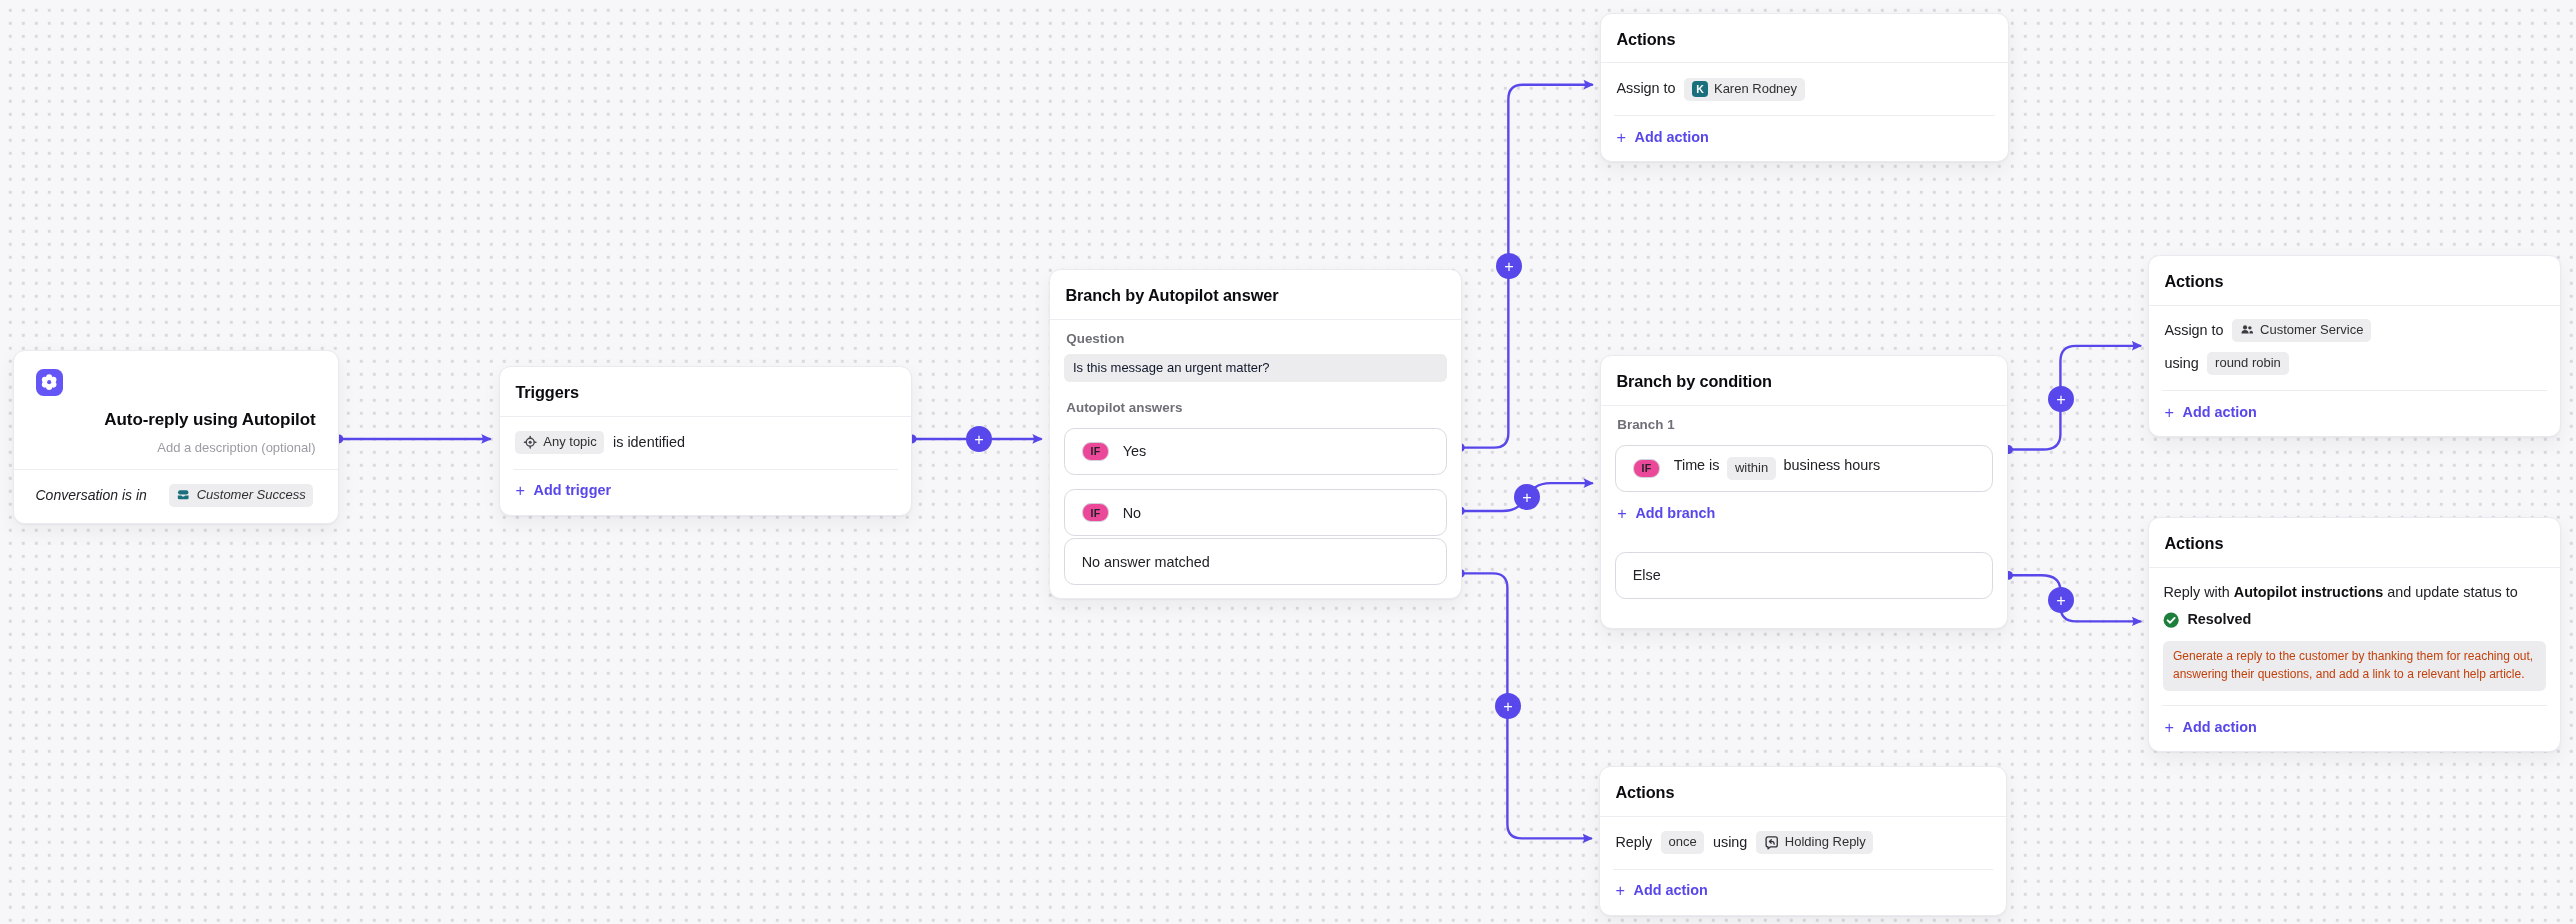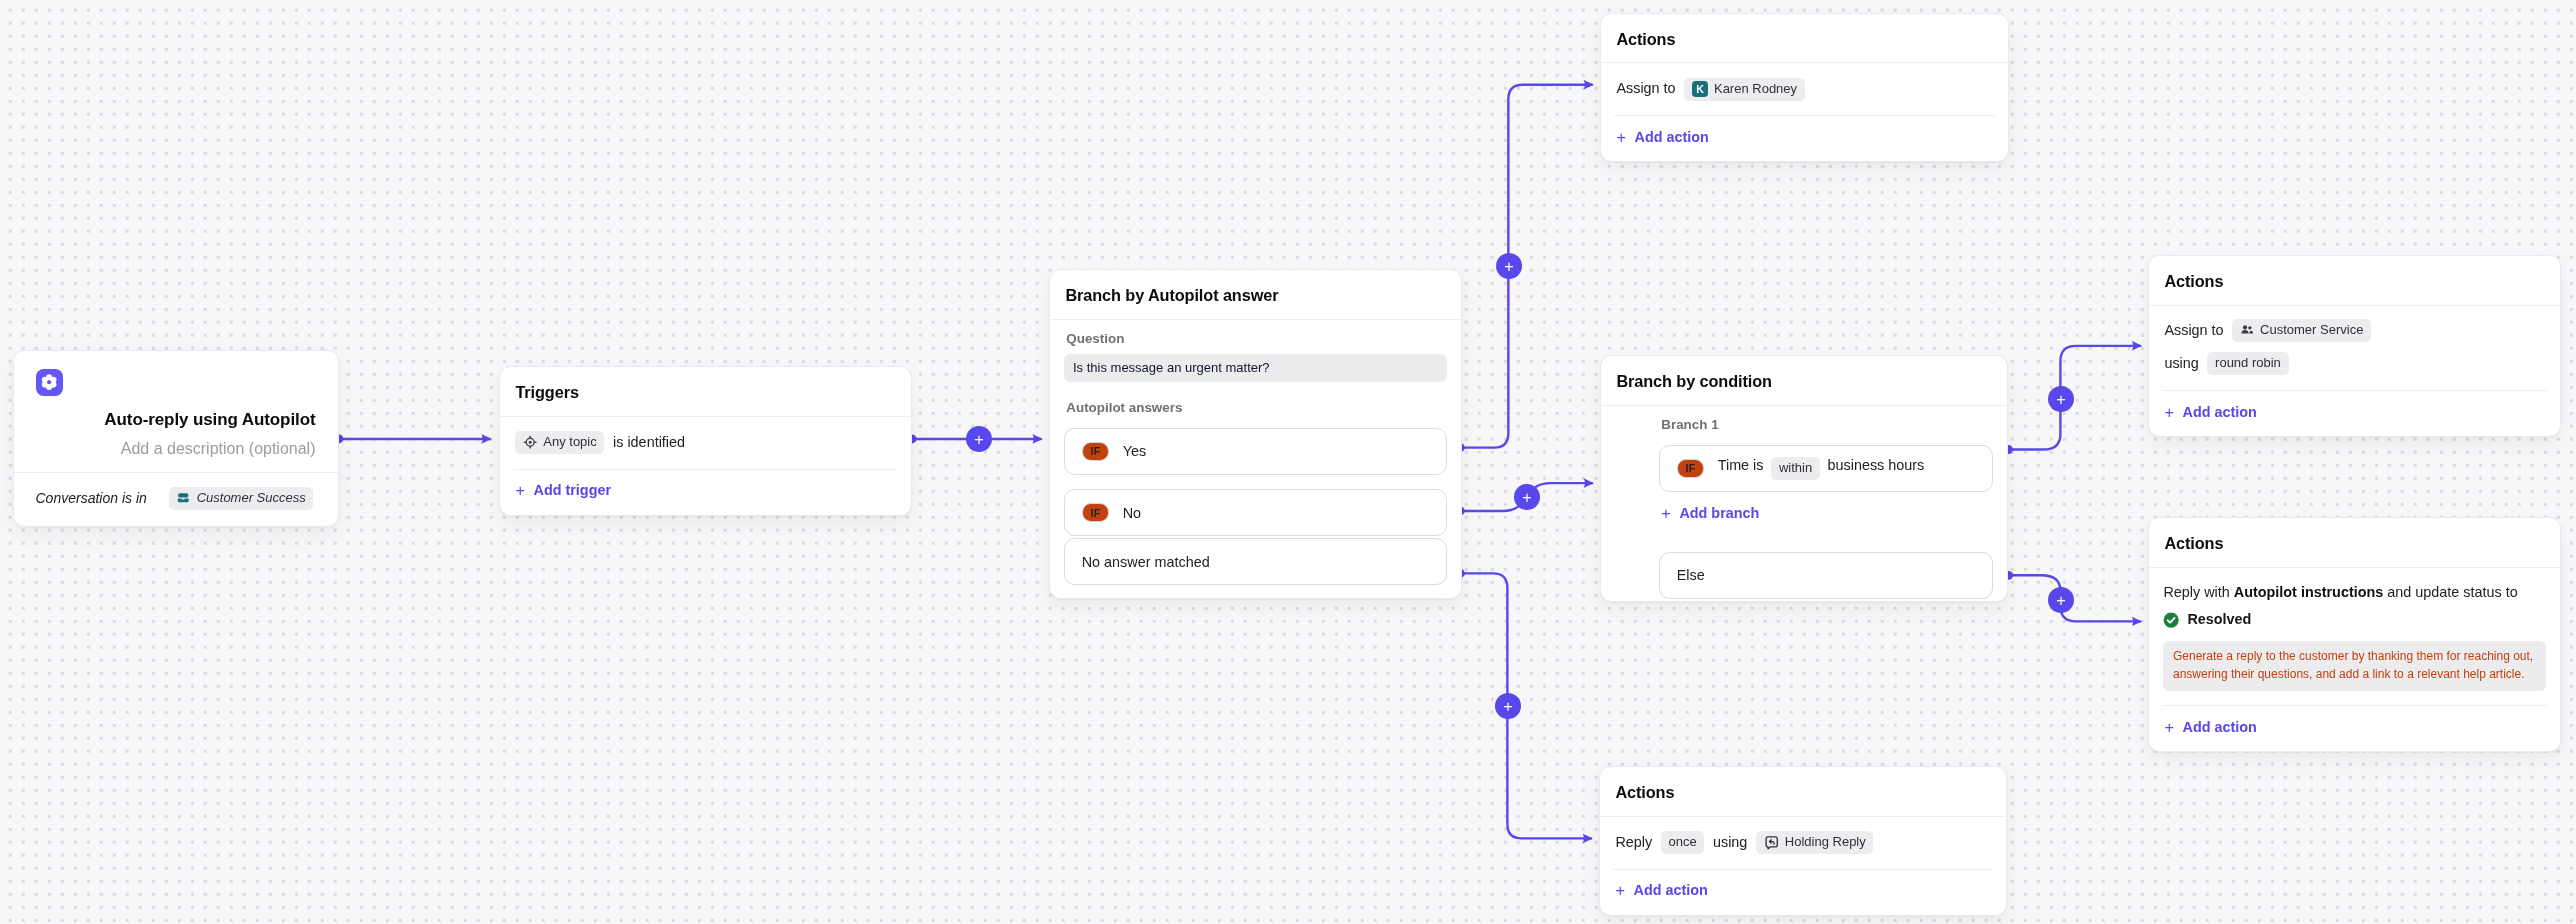--- a/index.html
+++ b/index.html
@@ -32,33 +32,33 @@
   .add-plus{font-size:16.3px;font-weight:400;line-height:1;}
   .section{padding:1.9px 14.4px 12.5px;}
   .label{font-size:13.4px;font-weight:600;color:#6f6f78;margin:9.6px 1.9px 7.7px;}
   .gray-box{background:#ececee;border-radius:5.8px;padding:4.8px 8.6px;font-size:13px;color:#0f172a;line-height:1.45;}
   .option-box{
     border:1.4px solid #d9d9df;border-radius:10.6px;min-height:45px;display:flex;align-items:center;
     gap:13.4px;padding:0 16.3px;background:#fff;margin-top:12.5px;font-size:14.4px;color:#212126;cursor:pointer;
   }
   .if-chip{
     border:1.4px solid #d3d3da;border-radius:9px;padding:2.4px 7.7px;font-size:10.6px;font-weight:700;
-    color:#222228;letter-spacing:0.4px;background:#c2410c;
+    color:#222228;letter-spacing:0.4px;background:#ec4899;
   }
   .plus-btn{
     position:absolute;z-index:3;width:26px;height:26px;border-radius:50%;background:#5847ea;color:#fff;
     display:flex;align-items:center;justify-content:center;font-size:16.3px;font-weight:400;cursor:pointer;
     line-height:1;user-select:none;
   }
   
   .start-card{width:326px;}
   .start-top{padding:18px 22px 14.4px;}
   .start-icon{width:27px;height:27px;border-radius:7.7px;background:#6355f6;display:flex;align-items:center;justify-content:center;}
   .start-title{font-size:17px;font-weight:700;color:#0b0b10;margin-top:14.4px;letter-spacing:-0.1px;}
-  .start-desc{font-size:16px;color:#9b9ba3;margin-top:9.6px;}
+  .start-desc{font-size:13px;color:#9b9ba3;margin-top:9.6px;}
   .start-footer{display:flex;align-items:center;gap:22px;padding:13.4px 22px 16.3px;font-size:14px;color:#212126;font-style:italic;}
   .avatar{width:16.3px;height:16.3px;border-radius:3.8px;background:#19707c;color:#fff;font-size:10.6px;font-weight:700;
     display:inline-flex;align-items:center;justify-content:center;}
   .statusline{display:flex;align-items:center;gap:7.7px;margin-top:5.8px;font-weight:700;color:#16161b;}
   .para{padding:14.4px 14.4px 0;line-height:1.5;color:#212126;}
   .para b{color:#111114;}
   .instructions{margin:9.6px 14.4px 0;}
 </style>
 </head>
 <body>
@@ -190,21 +190,21 @@
     <div class="hr-inset"></div>
     <div class="add-row">
       <span class="add-plus">+</span>
       <span>Add action</span>
     </div>
   </div>
 
   <div class="card" style="left:1600px;top:355px;width:408px;">
     <div class="card-header">Branch by condition</div>
     <div class="hr"></div>
-    <div class="section" style="padding-bottom:2px;margin-left:44px;">
+    <div class="section" style="padding-bottom:29px;">
       <div class="label">Branch 1</div>
       <div class="option-box">
         <span class="if-chip">IF</span>
         <span style="display:inline-flex;align-items:flex-start;gap:7.7px;">
           <span>Time is</span>
           <span class="chip">within</span>
           <span>business hours</span>
         </span>
       </div>
       <div class="add-row" style="padding:13.4px 1.9px 9.6px;">

